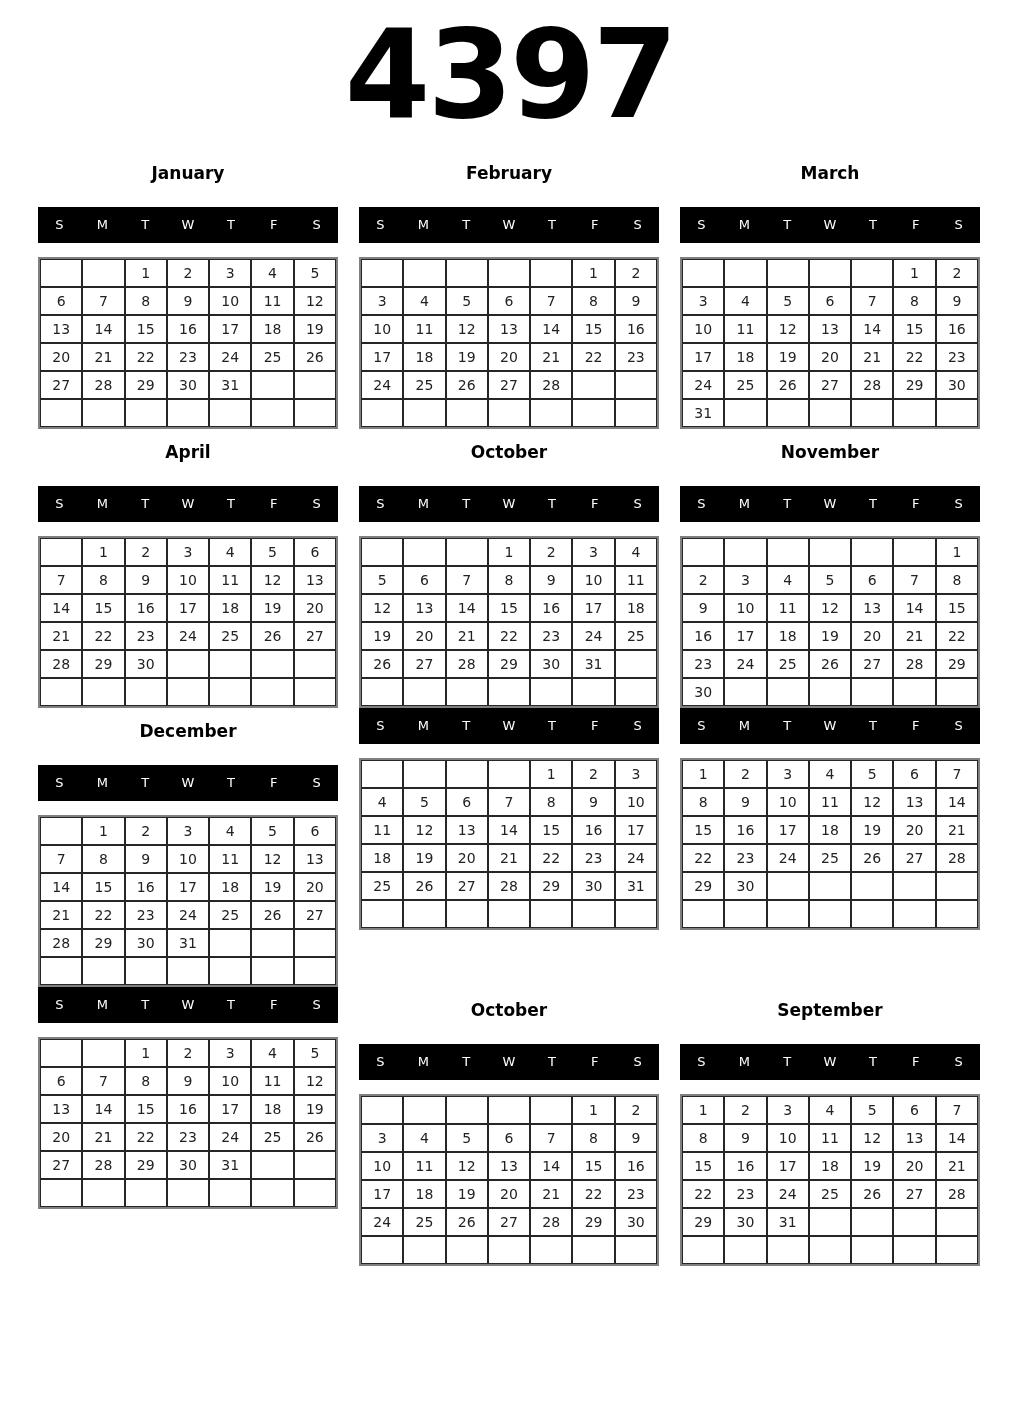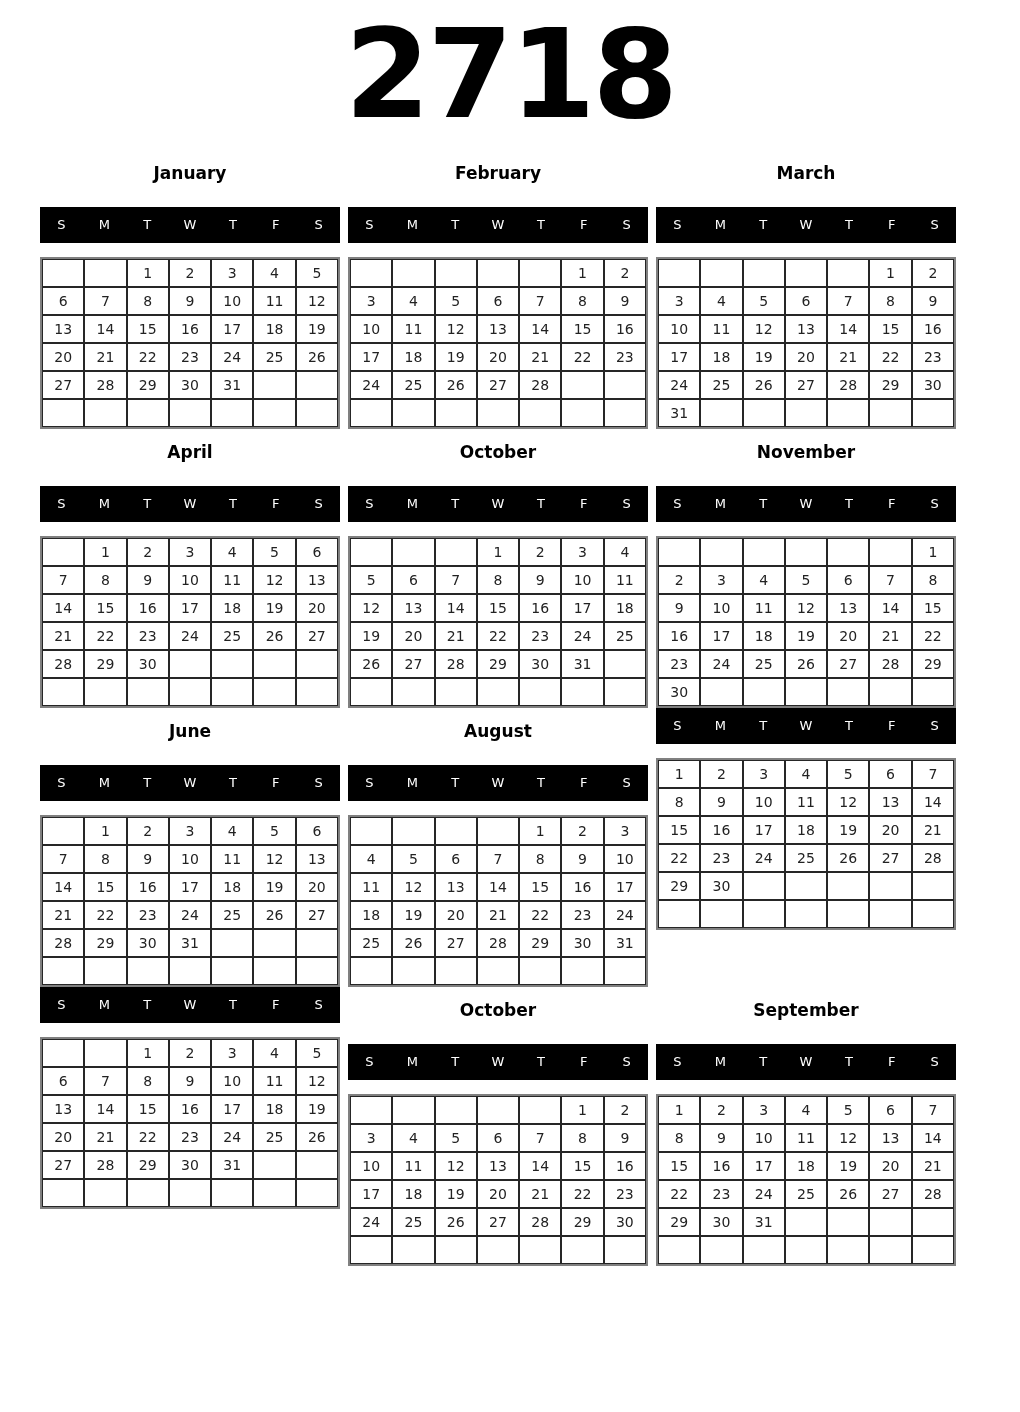--- a/index.html
+++ b/index.html
@@ -19,22 +19,23 @@
     height: 150px;
     line-height: 150px;
     text-align: center;
     font-size: 123px;
     font-weight: 700;
     letter-spacing: -3px;
     color: #000000;
   }
   .month-row {
     display: flex;
-    gap: 8px;
+    gap: 21px;
     margin: 0 40px;
+    justify-content: flex-end;
   }
   .month {
     width: 300px;
   }
   .month-title {
     margin: 12px 0 23px 0;
     height: 22px;
     line-height: 22px;
     text-align: center;
     font-size: 17px;
@@ -68,21 +69,21 @@
     align-items: center;
     justify-content: center;
     font-size: 14px;
     color: var(--date-text, #222222);
     background: #ffffff;
   }
 </style>
 </head>
 <body>
 
-<h1 class="year-title">2718</h1>
+<h1 class="year-title">4397</h1>
 
 <div id="calendar">
     <div class="month-row">
   <section class="month">
     <h2 class="month-title">January</h2>
     <div class="weekday-bar">
           <span class="wd">S</span>
           <span class="wd">M</span>
           <span class="wd">T</span>
           <span class="wd">W</span>
@@ -417,21 +418,21 @@
           <div class="cell"></div>
           <div class="cell"></div>
           <div class="cell"></div>
           <div class="cell"></div>
           <div class="cell"></div>
         </div>
   </section>
 </div>
     <div class="month-row">
   <section class="month">
-    <h2 class="month-title">June</h2>
+    <h2 class="month-title">December</h2>
     <div class="weekday-bar">
           <span class="wd">S</span>
           <span class="wd">M</span>
           <span class="wd">T</span>
           <span class="wd">W</span>
           <span class="wd">T</span>
           <span class="wd">F</span>
           <span class="wd">S</span>
         </div>
     <div class="grid">
@@ -474,21 +475,20 @@
           <div class="cell"></div>
           <div class="cell"></div>
           <div class="cell"></div>
           <div class="cell"></div>
           <div class="cell"></div>
           <div class="cell"></div>
         </div>
   </section>
 
   <section class="month">
-    <h2 class="month-title">August</h2>
     <div class="weekday-bar">
           <span class="wd">S</span>
           <span class="wd">M</span>
           <span class="wd">T</span>
           <span class="wd">W</span>
           <span class="wd">T</span>
           <span class="wd">F</span>
           <span class="wd">S</span>
         </div>
     <div class="grid">

